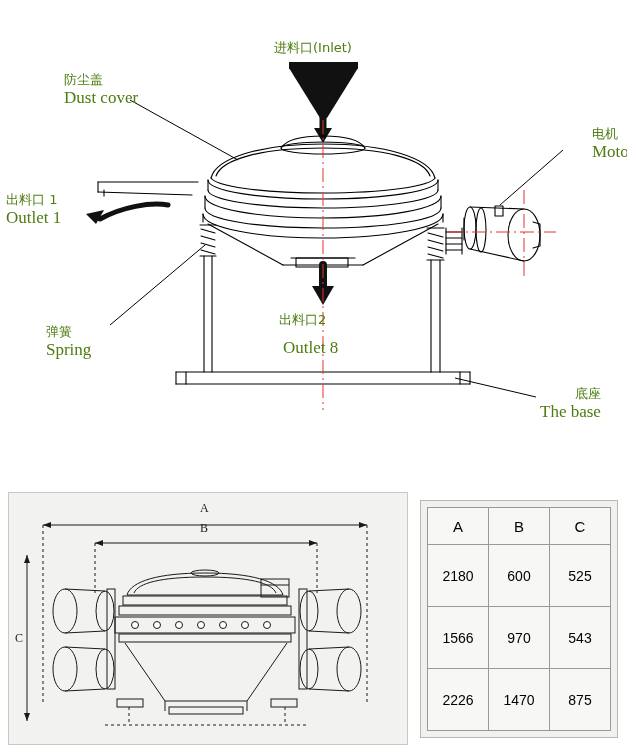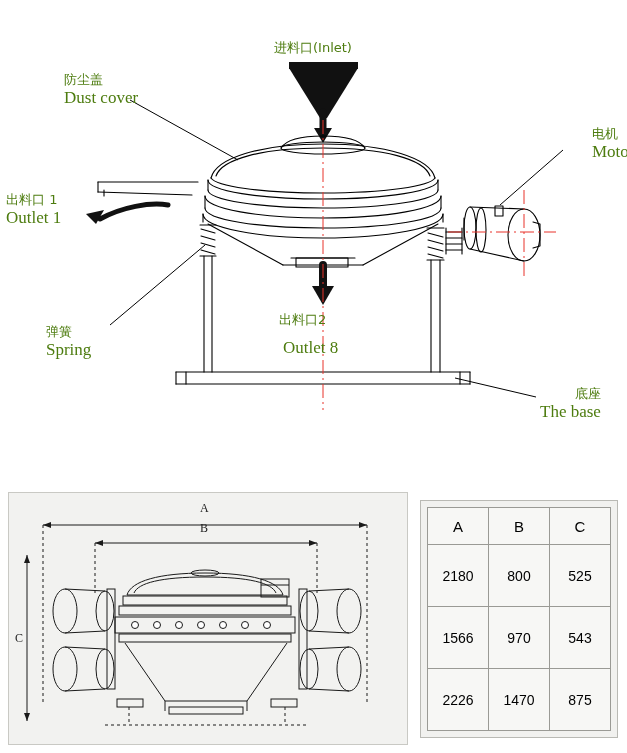--- a/index.html
+++ b/index.html
@@ -328,21 +328,21 @@
         <thead>
           <tr>
             <th>A</th>
             <th>B</th>
             <th>C</th>
           </tr>
         </thead>
         <tbody>
           <tr>
             <td>2180</td>
-            <td>800</td>
+            <td>600</td>
             <td>525</td>
           </tr>
           <tr>
             <td>1566</td>
             <td>970</td>
             <td>543</td>
           </tr>
           <tr>
             <td>2226</td>
             <td>1470</td>

